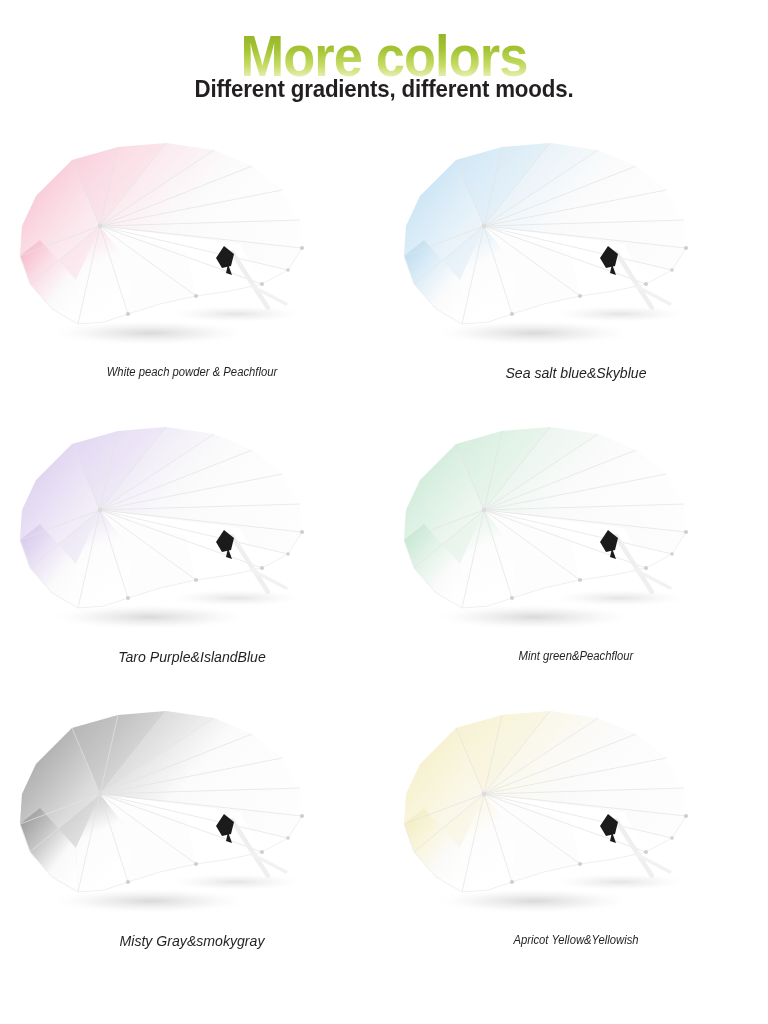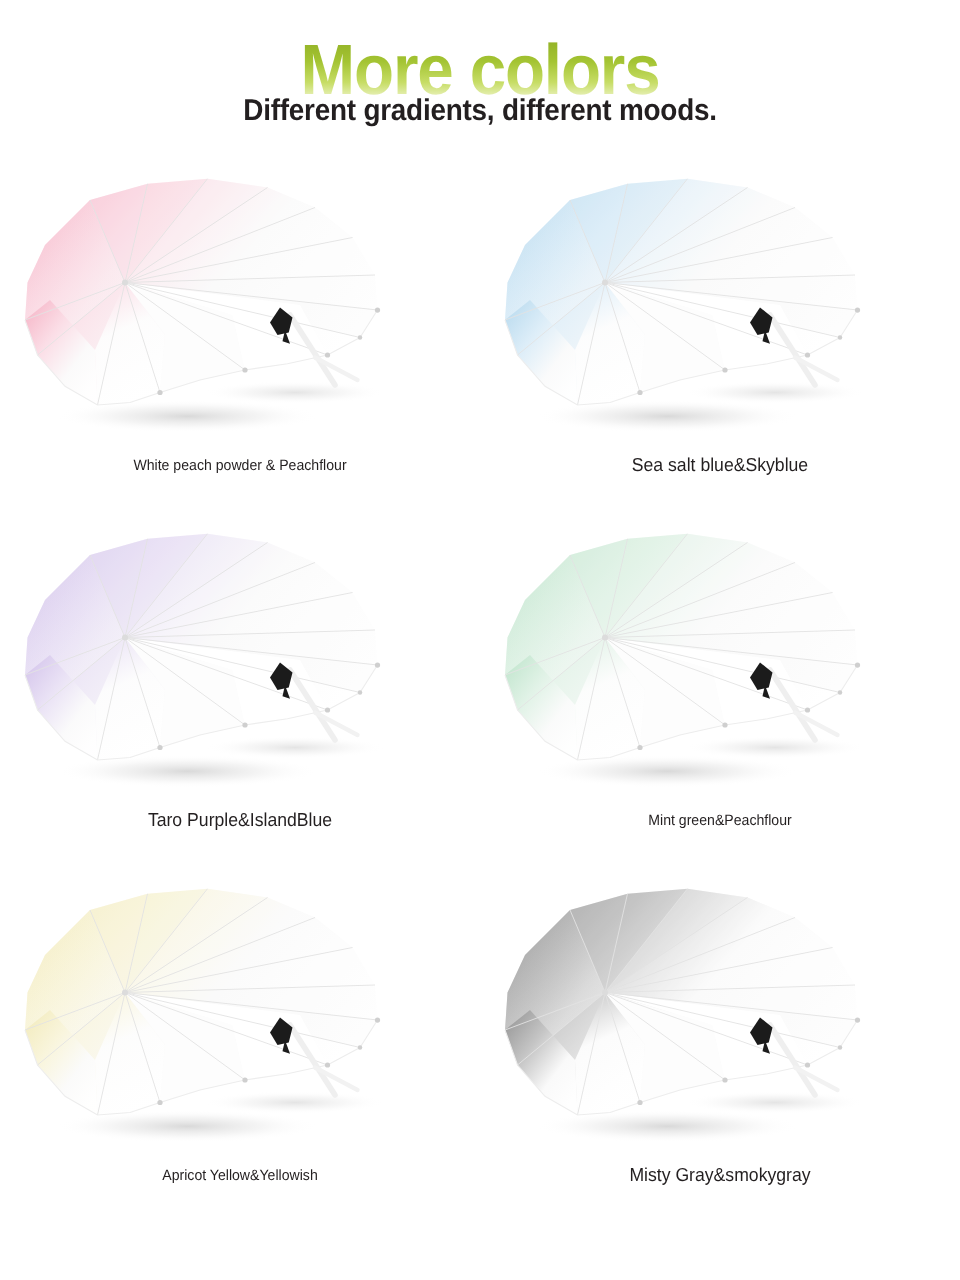--- a/index.html
+++ b/index.html
@@ -60,20 +60,21 @@
     color: #231f20;
     transform: scaleX(0.93);
     transform-origin: 50% 0;
     white-space: nowrap;
   }
 
   
   .grid {
     position: relative;
     width: 768px;
+    font-style: italic;
   }
   .row {
     display: flex;
     width: 768px;
     height: 284px;
   }
   .cell {
     position: relative;
     width: 384px;
     height: 284px;
@@ -437,20 +438,99 @@
         </div>
       <div class="caption cap-sm">Mint green&amp;Peachflour</div>
     </div>
   </div>
 
   <div class="row">
     <div class="cell">
       <div class="umbrella-stage">
           <svg viewBox="0 0 384 232">
             <defs>
+              <linearGradient id="grad5" x1="0" y1="0.15" x2="0.78" y2="1">
+                <stop offset="0%" stop-color="#9a9a9a"></stop>
+                <stop offset="34%" stop-color="#c4c4c4"></stop>
+                <stop offset="70%" stop-color="#fbfbfb"></stop>
+                <stop offset="100%" stop-color="#ffffff"></stop>
+              </linearGradient>
+              <linearGradient id="grad5h" x1="0" y1="0" x2="1" y2="0.55">
+                <stop offset="0%" stop-color="#9a9a9a"></stop>
+                <stop offset="30%" stop-color="#c4c4c4"></stop>
+                <stop offset="62%" stop-color="#fafafa"></stop>
+                <stop offset="100%" stop-color="#ffffff"></stop>
+              </linearGradient>
+              <linearGradient id="gradr5" x1="0" y1="0" x2="0.25" y2="1">
+                <stop offset="0%" stop-color="#c4c4c4"></stop>
+                <stop offset="45%" stop-color="#fdfdfd"></stop>
+                <stop offset="100%" stop-color="#ffffff"></stop>
+              </linearGradient>
+              <radialGradient id="shad5" cx="0.5" cy="0.5" r="0.5">
+                <stop offset="0%" stop-color="#b9b9b9" stop-opacity="0.55"></stop>
+                <stop offset="55%" stop-color="#d4d4d4" stop-opacity="0.25"></stop>
+                <stop offset="100%" stop-color="#ffffff" stop-opacity="0"></stop>
+              </radialGradient>
+            </defs>
+            <ellipse cx="150" cy="205" rx="105" ry="13" fill="url(#shad5)"></ellipse>
+            <ellipse cx="236" cy="186" rx="72" ry="9" fill="url(#shad5)" opacity="0.7"></ellipse>
+            <path d="M 72 32 L 118 19 L 166 15 L 214 22 L 252 38 L 282 62 L 300 92 L 302 120 L 288 142 L 262 156 L 230 163 L 196 168 L 160 176 L 128 186 L 104 194 L 78 196 L 52 181 L 30 156 L 20 128 L 22 98 L 36 68 Z" fill="url(#grad5h)"></path>
+            <g fill-opacity="0.5">
+              <path d="M 72 32 L 100 98 L 30 156 L 20 128 L 22 98 L 36 68 Z" fill="url(#grad5)" opacity="0.55"></path>
+              <path d="M 118 19 L 100 98 L 72 32 Z" fill="#c4c4c4" opacity="0.35"></path>
+              <path d="M 166 15 L 100 98 L 118 19 Z" fill="#c4c4c4" opacity="0.2"></path>
+              <path d="M 214 22 L 100 98 L 166 15 Z" fill="#ffffff" opacity="0.35"></path>
+              <path d="M 252 38 L 100 98 L 214 22 Z" fill="#ffffff" opacity="0.5"></path>
+              <path d="M 282 62 L 100 98 L 252 38 Z" fill="#ffffff" opacity="0.55"></path>
+              <path d="M 300 92 L 100 98 L 282 62 Z" fill="#ffffff" opacity="0.55"></path>
+              <path d="M 302 120 L 100 98 L 300 92 Z" fill="#fcfcfc" opacity="0.6"></path>
+              <path d="M 288 142 L 100 98 L 302 120 Z" fill="#fafafa" opacity="0.6"></path>
+            </g>
+            <path d="M 20 128 L 30 156 L 52 181 L 78 196 L 76 152 L 40 112 Z" fill="url(#grad5)" opacity="0.95"></path>
+            <path d="M 78 196 L 104 194 L 128 186 L 132 140 L 100 98 L 76 152 Z" fill="url(#gradr5" opacity="0.95"></path>
+            <path d="M 128 186 L 160 176 L 196 168 L 186 124 L 100 98 L 132 140 Z" fill="#fdfdfd"></path>
+            <path d="M 196 168 L 230 163 L 262 156 L 240 116 L 100 98 L 186 124 Z" fill="#ffffff"></path>
+            <g stroke="#e3e3e3" stroke-width="0.8" fill="none" opacity="0.9">
+              <path d="M 100 98 L 72 32"></path>
+              <path d="M 100 98 L 118 19"></path>
+              <path d="M 100 98 L 166 15"></path>
+              <path d="M 100 98 L 214 22"></path>
+              <path d="M 100 98 L 252 38"></path>
+              <path d="M 100 98 L 282 62"></path>
+              <path d="M 100 98 L 300 92"></path>
+              <path d="M 100 98 L 302 120"></path>
+              <path d="M 100 98 L 288 142"></path>
+              <path d="M 100 98 L 262 156"></path>
+              <path d="M 100 98 L 196 168"></path>
+              <path d="M 100 98 L 128 186"></path>
+              <path d="M 100 98 L 78 196"></path>
+              <path d="M 100 98 L 30 156"></path>
+              <path d="M 100 98 L 20 128"></path>
+            </g>
+            <path d="M 20 128 L 30 156 L 52 181 L 78 196 L 104 194 L 128 186 L 160 176 L 196 168 L 230 163 L 262 156 L 288 142 L 302 120" stroke="#ededed" stroke-width="0.9" fill="none"></path>
+            <g fill="#cfcfcf">
+              <circle cx="100" cy="98" r="2.4" fill="#dcdcdc"></circle>
+              <circle cx="302" cy="120" r="2.1"></circle>
+              <circle cx="262" cy="156" r="2.1"></circle>
+              <circle cx="196" cy="168" r="2.1"></circle>
+              <circle cx="128" cy="186" r="2.1"></circle>
+              <circle cx="288" cy="142" r="1.8"></circle>
+            </g>
+            <path d="M 232 124 L 268 180" stroke="#efefef" stroke-width="4.5" stroke-linecap="round" fill="none"></path>
+            <path d="M 252 158 L 286 176" stroke="#f2f2f2" stroke-width="3.4" stroke-linecap="round" fill="none"></path>
+            <path d="M 224 118 L 234 126 L 231 138 L 222 140 L 216 130 Z" fill="#1b1b1b"></path>
+            <path d="M 228 136 L 232 147 L 226 145 Z" fill="#1b1b1b"></path>
+          </svg>
+        </div>
+      <div class="caption cap-md">Misty Gray&amp;smokygray</div>
+    </div>
+    <div class="cell">
+      <div class="umbrella-stage">
+          <svg viewBox="0 0 384 232">
+            <defs>
               <linearGradient id="grad4" x1="0" y1="0.15" x2="0.78" y2="1">
                 <stop offset="0%" stop-color="#f3ecc0"></stop>
                 <stop offset="34%" stop-color="#f9f5dc"></stop>
                 <stop offset="70%" stop-color="#fbfbfb"></stop>
                 <stop offset="100%" stop-color="#ffffff"></stop>
               </linearGradient>
               <linearGradient id="grad4h" x1="0" y1="0" x2="1" y2="0.55">
                 <stop offset="0%" stop-color="#f3ecc0"></stop>
                 <stop offset="30%" stop-color="#f9f5dc"></stop>
                 <stop offset="62%" stop-color="#fafafa"></stop>
@@ -512,94 +592,15 @@
               <circle cx="288" cy="142" r="1.8"></circle>
             </g>
             <path d="M 232 124 L 268 180" stroke="#efefef" stroke-width="4.5" stroke-linecap="round" fill="none"></path>
             <path d="M 252 158 L 286 176" stroke="#f2f2f2" stroke-width="3.4" stroke-linecap="round" fill="none"></path>
             <path d="M 224 118 L 234 126 L 231 138 L 222 140 L 216 130 Z" fill="#1b1b1b"></path>
             <path d="M 228 136 L 232 147 L 226 145 Z" fill="#1b1b1b"></path>
           </svg>
         </div>
       <div class="caption cap-sm">Apricot Yellow&amp;Yellowish</div>
     </div>
-    <div class="cell">
-      <div class="umbrella-stage">
-          <svg viewBox="0 0 384 232">
-            <defs>
-              <linearGradient id="grad5" x1="0" y1="0.15" x2="0.78" y2="1">
-                <stop offset="0%" stop-color="#9a9a9a"></stop>
-                <stop offset="34%" stop-color="#c4c4c4"></stop>
-                <stop offset="70%" stop-color="#fbfbfb"></stop>
-                <stop offset="100%" stop-color="#ffffff"></stop>
-              </linearGradient>
-              <linearGradient id="grad5h" x1="0" y1="0" x2="1" y2="0.55">
-                <stop offset="0%" stop-color="#9a9a9a"></stop>
-                <stop offset="30%" stop-color="#c4c4c4"></stop>
-                <stop offset="62%" stop-color="#fafafa"></stop>
-                <stop offset="100%" stop-color="#ffffff"></stop>
-              </linearGradient>
-              <linearGradient id="gradr5" x1="0" y1="0" x2="0.25" y2="1">
-                <stop offset="0%" stop-color="#c4c4c4"></stop>
-                <stop offset="45%" stop-color="#fdfdfd"></stop>
-                <stop offset="100%" stop-color="#ffffff"></stop>
-              </linearGradient>
-              <radialGradient id="shad5" cx="0.5" cy="0.5" r="0.5">
-                <stop offset="0%" stop-color="#b9b9b9" stop-opacity="0.55"></stop>
-                <stop offset="55%" stop-color="#d4d4d4" stop-opacity="0.25"></stop>
-                <stop offset="100%" stop-color="#ffffff" stop-opacity="0"></stop>
-              </radialGradient>
-            </defs>
-            <ellipse cx="150" cy="205" rx="105" ry="13" fill="url(#shad5)"></ellipse>
-            <ellipse cx="236" cy="186" rx="72" ry="9" fill="url(#shad5)" opacity="0.7"></ellipse>
-            <path d="M 72 32 L 118 19 L 166 15 L 214 22 L 252 38 L 282 62 L 300 92 L 302 120 L 288 142 L 262 156 L 230 163 L 196 168 L 160 176 L 128 186 L 104 194 L 78 196 L 52 181 L 30 156 L 20 128 L 22 98 L 36 68 Z" fill="url(#grad5h)"></path>
-            <g fill-opacity="0.5">
-              <path d="M 72 32 L 100 98 L 30 156 L 20 128 L 22 98 L 36 68 Z" fill="url(#grad5)" opacity="0.55"></path>
-              <path d="M 118 19 L 100 98 L 72 32 Z" fill="#c4c4c4" opacity="0.35"></path>
-              <path d="M 166 15 L 100 98 L 118 19 Z" fill="#c4c4c4" opacity="0.2"></path>
-              <path d="M 214 22 L 100 98 L 166 15 Z" fill="#ffffff" opacity="0.35"></path>
-              <path d="M 252 38 L 100 98 L 214 22 Z" fill="#ffffff" opacity="0.5"></path>
-              <path d="M 282 62 L 100 98 L 252 38 Z" fill="#ffffff" opacity="0.55"></path>
-              <path d="M 300 92 L 100 98 L 282 62 Z" fill="#ffffff" opacity="0.55"></path>
-              <path d="M 302 120 L 100 98 L 300 92 Z" fill="#fcfcfc" opacity="0.6"></path>
-              <path d="M 288 142 L 100 98 L 302 120 Z" fill="#fafafa" opacity="0.6"></path>
-            </g>
-            <path d="M 20 128 L 30 156 L 52 181 L 78 196 L 76 152 L 40 112 Z" fill="url(#grad5)" opacity="0.95"></path>
-            <path d="M 78 196 L 104 194 L 128 186 L 132 140 L 100 98 L 76 152 Z" fill="url(#gradr5" opacity="0.95"></path>
-            <path d="M 128 186 L 160 176 L 196 168 L 186 124 L 100 98 L 132 140 Z" fill="#fdfdfd"></path>
-            <path d="M 196 168 L 230 163 L 262 156 L 240 116 L 100 98 L 186 124 Z" fill="#ffffff"></path>
-            <g stroke="#e3e3e3" stroke-width="0.8" fill="none" opacity="0.9">
-              <path d="M 100 98 L 72 32"></path>
-              <path d="M 100 98 L 118 19"></path>
-              <path d="M 100 98 L 166 15"></path>
-              <path d="M 100 98 L 214 22"></path>
-              <path d="M 100 98 L 252 38"></path>
-              <path d="M 100 98 L 282 62"></path>
-              <path d="M 100 98 L 300 92"></path>
-              <path d="M 100 98 L 302 120"></path>
-              <path d="M 100 98 L 288 142"></path>
-              <path d="M 100 98 L 262 156"></path>
-              <path d="M 100 98 L 196 168"></path>
-              <path d="M 100 98 L 128 186"></path>
-              <path d="M 100 98 L 78 196"></path>
-              <path d="M 100 98 L 30 156"></path>
-              <path d="M 100 98 L 20 128"></path>
-            </g>
-            <path d="M 20 128 L 30 156 L 52 181 L 78 196 L 104 194 L 128 186 L 160 176 L 196 168 L 230 163 L 262 156 L 288 142 L 302 120" stroke="#ededed" stroke-width="0.9" fill="none"></path>
-            <g fill="#cfcfcf">
-              <circle cx="100" cy="98" r="2.4" fill="#dcdcdc"></circle>
-              <circle cx="302" cy="120" r="2.1"></circle>
-              <circle cx="262" cy="156" r="2.1"></circle>
-              <circle cx="196" cy="168" r="2.1"></circle>
-              <circle cx="128" cy="186" r="2.1"></circle>
-              <circle cx="288" cy="142" r="1.8"></circle>
-            </g>
-            <path d="M 232 124 L 268 180" stroke="#efefef" stroke-width="4.5" stroke-linecap="round" fill="none"></path>
-            <path d="M 252 158 L 286 176" stroke="#f2f2f2" stroke-width="3.4" stroke-linecap="round" fill="none"></path>
-            <path d="M 224 118 L 234 126 L 231 138 L 222 140 L 216 130 Z" fill="#1b1b1b"></path>
-            <path d="M 228 136 L 232 147 L 226 145 Z" fill="#1b1b1b"></path>
-          </svg>
-        </div>
-      <div class="caption cap-md">Misty Gray&amp;smokygray</div>
-    </div>
   </div>
 
 </div>
 
 </body></html>

